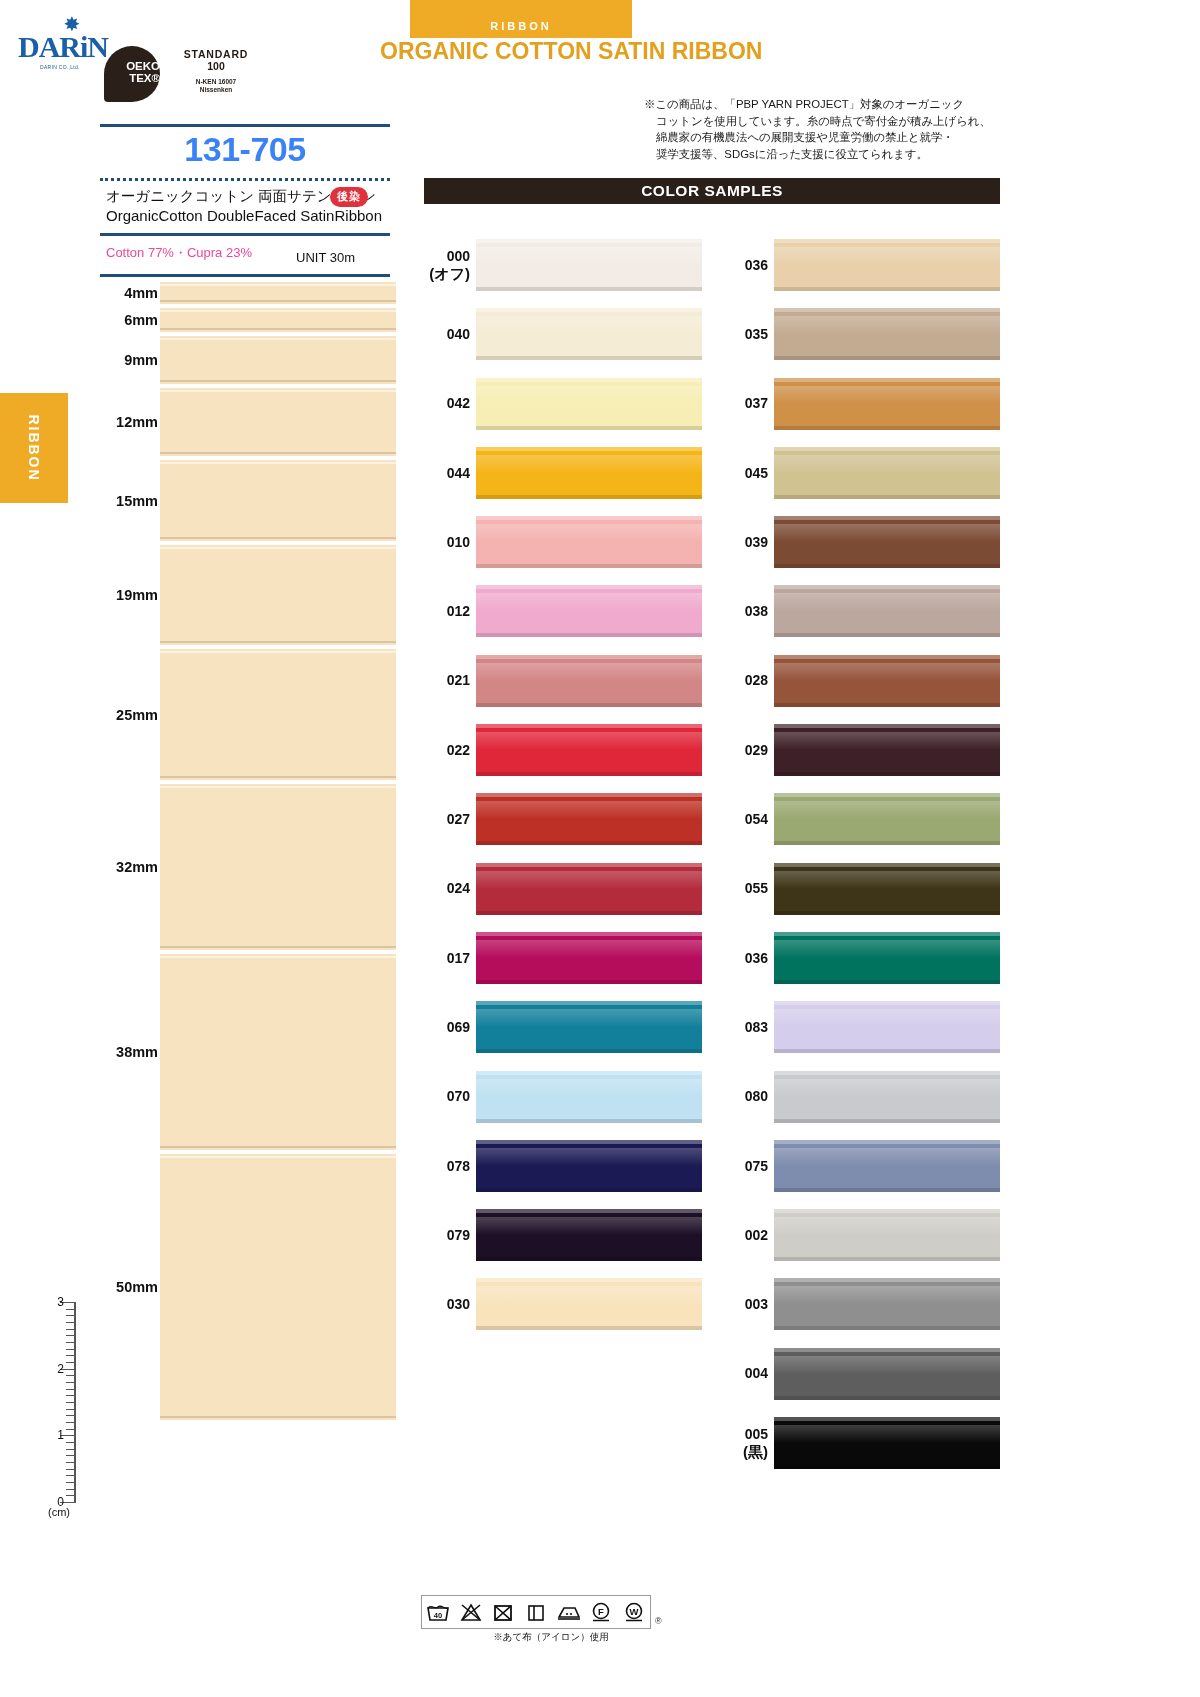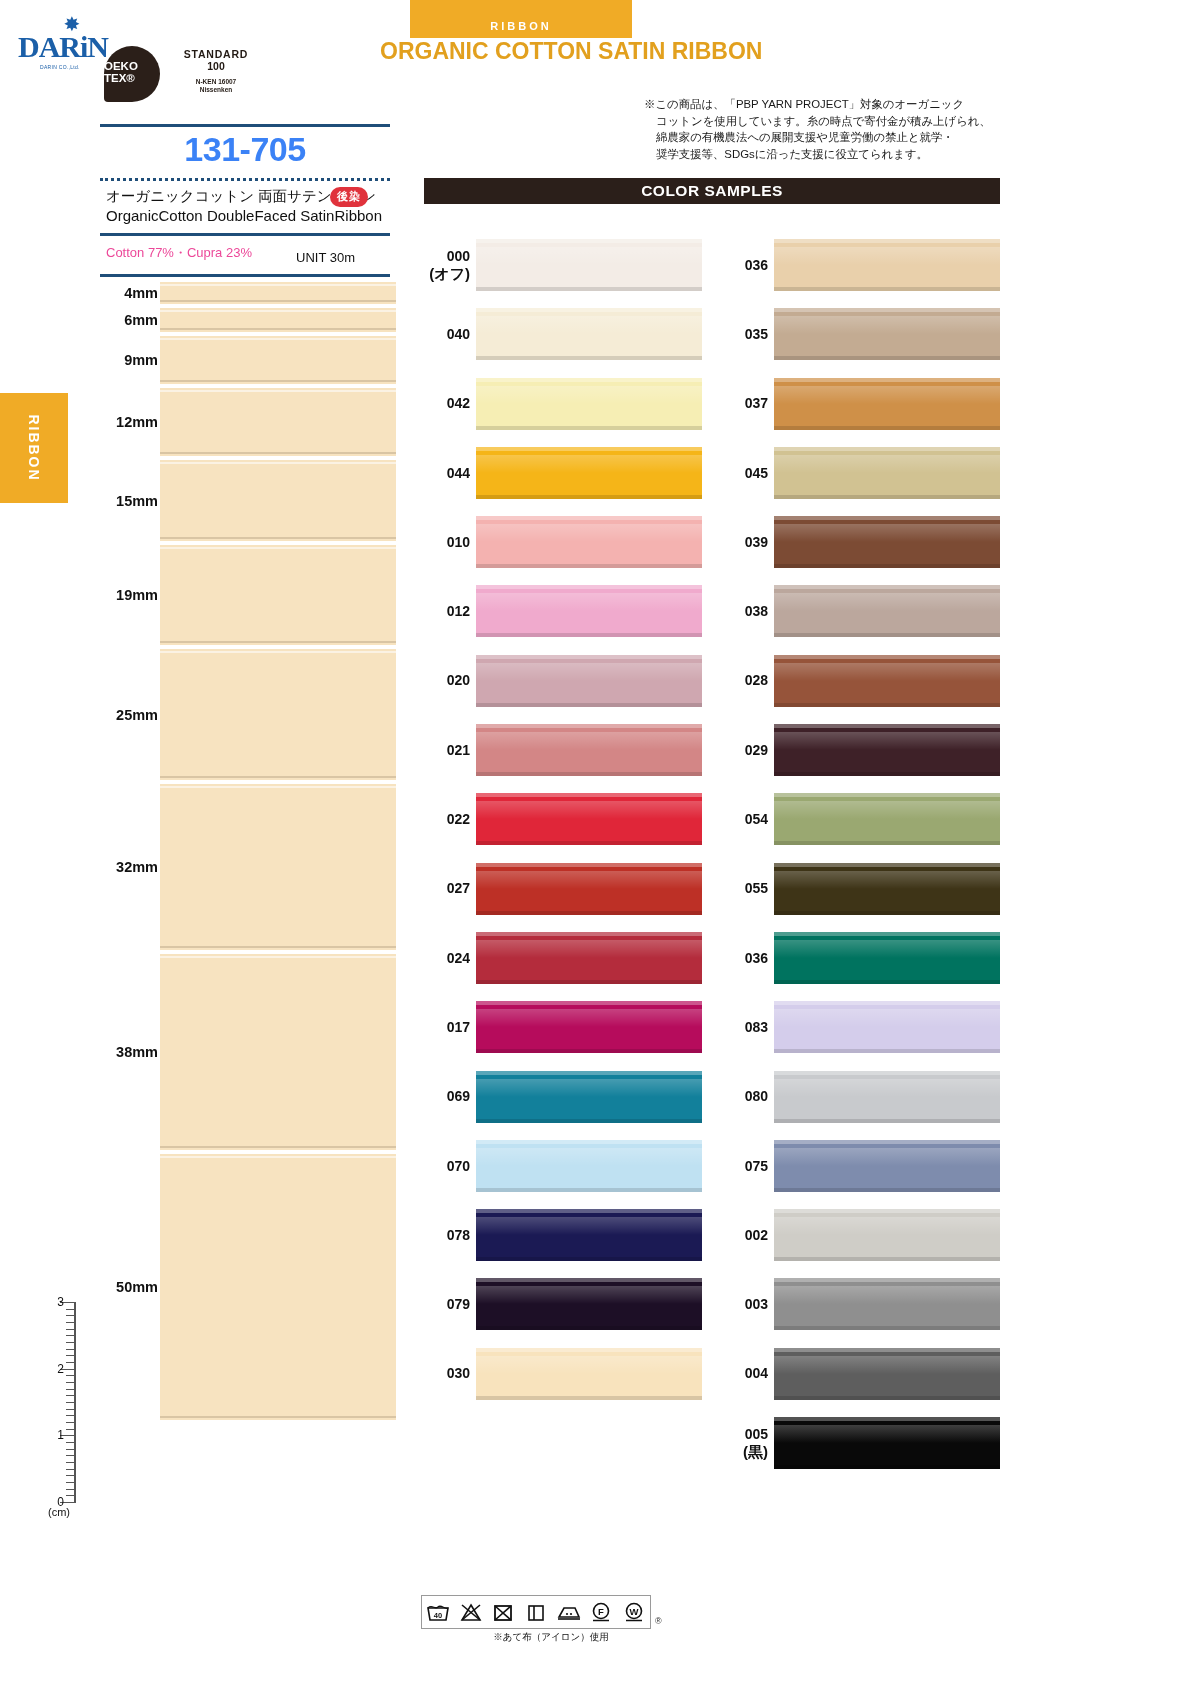--- a/index.html
+++ b/index.html
@@ -41,21 +41,21 @@
     position:absolute; left:22px; top:50px; width:70px;
     font-size:5px; color:#1b5fa8; letter-spacing:.3px;
   }
 
   
   .oeko{ position:absolute; left:104px; top:46px; width:160px; height:62px; }
   .oeko .drop{
     position:absolute; left:0; top:0; width:56px; height:56px;
     background:#2b1f19;
     border-radius:50% 50% 50% 4px;
-    color:#fff; text-align:left;
+    color:#fff; text-align:right;
   }
   .oeko .drop .l1{ font-size:11.5px; font-weight:bold; margin-top:14px; line-height:12px;}
   .oeko .drop .l2{ font-size:11.5px; font-weight:bold; line-height:12px;}
   .oeko .txt{ position:absolute; left:62px; top:2px; width:100px; text-align:center; }
   .oeko .std{ font-size:10.5px; font-weight:bold; letter-spacing:.8px; color:#231a14; line-height:12px;}
   .oeko .num{ font-size:10.5px; font-weight:bold; color:#231a14; line-height:13px;}
   .oeko .nken{ font-size:6.5px; font-weight:bold; color:#231a14; margin-top:5px; line-height:8px;}
   .oeko .nis{ font-size:6.5px; font-weight:bold; color:#231a14; line-height:8px;}
 
   
@@ -403,29 +403,20 @@
       <div class="cs-item">
         <div class="code">012</div>
         <div class="chip">
           <div class="band" style="background: rgb(240, 170, 205);"></div>
           <div class="sheen"></div>
           <div class="edge-t"></div>
           <div class="edge-b"></div>
         </div>
       </div>
       <div class="cs-item">
-        <div class="code">020</div>
-        <div class="chip">
-          <div class="band" style="background: rgb(207, 167, 176);"></div>
-          <div class="sheen"></div>
-          <div class="edge-t"></div>
-          <div class="edge-b"></div>
-        </div>
-      </div>
-      <div class="cs-item">
         <div class="code">021</div>
         <div class="chip">
           <div class="band" style="background: rgb(211, 134, 134);"></div>
           <div class="sheen"></div>
           <div class="edge-t"></div>
           <div class="edge-b"></div>
         </div>
       </div>
       <div class="cs-item">
         <div class="code">022</div>

